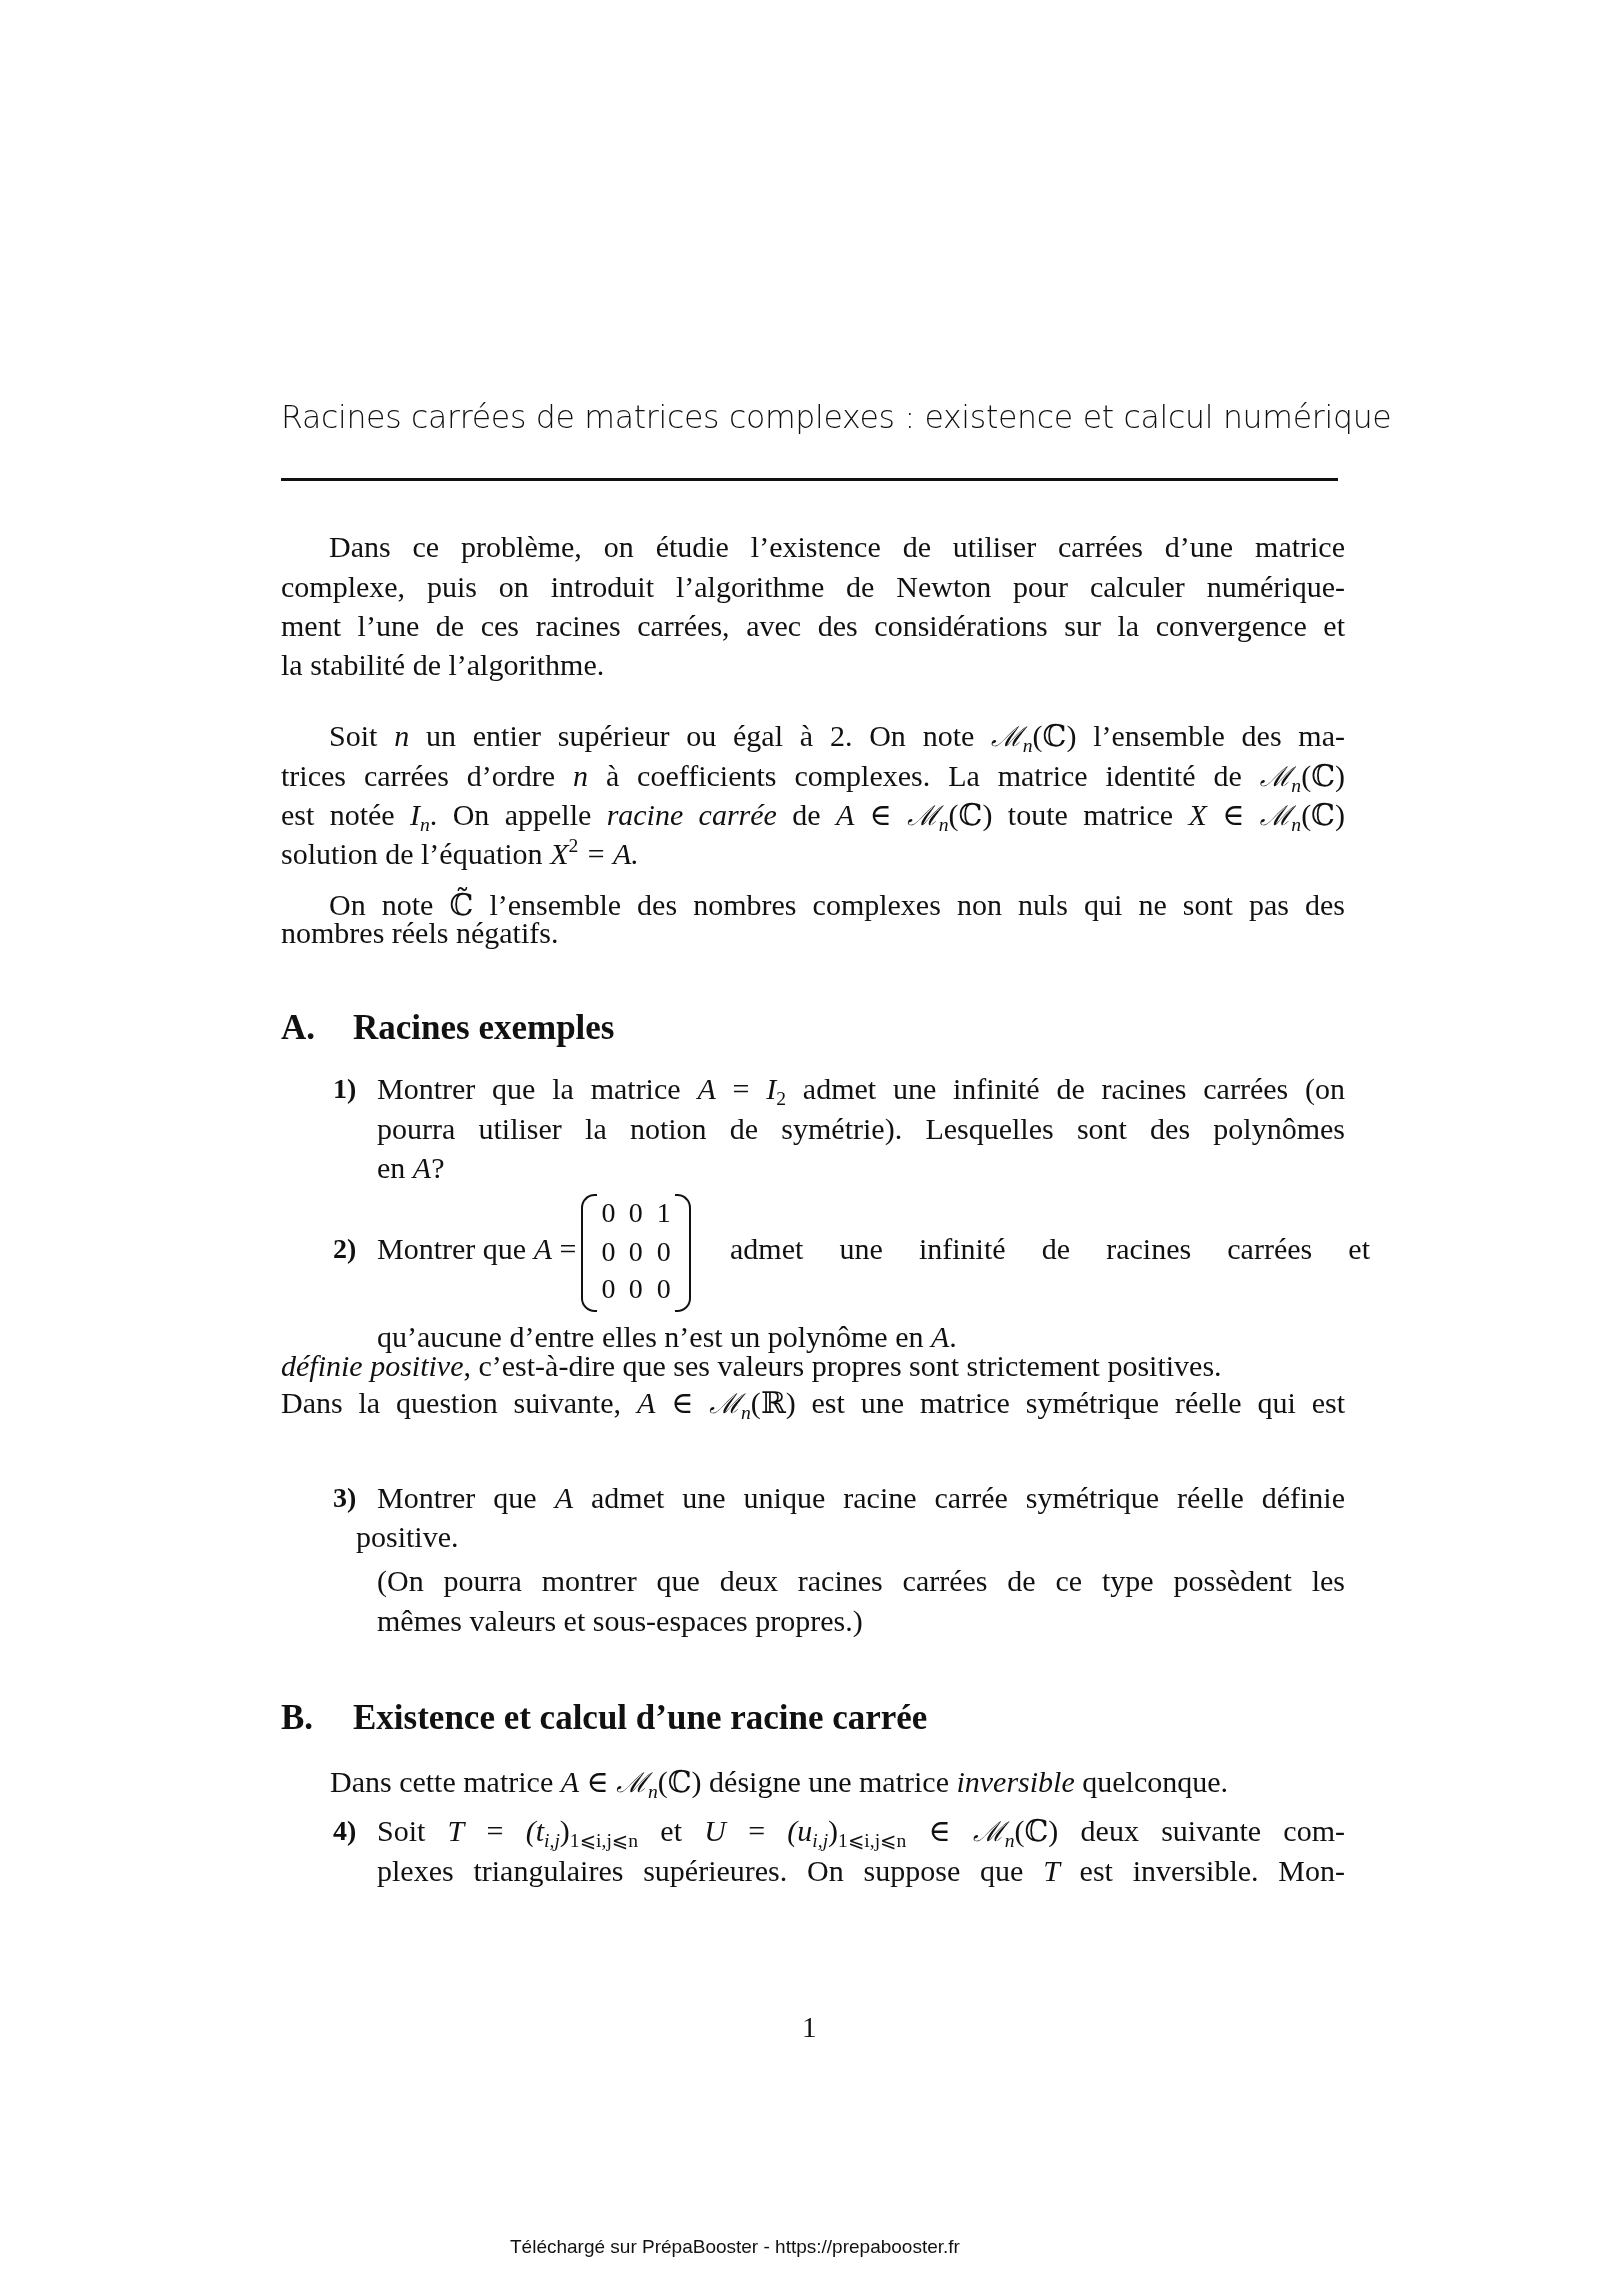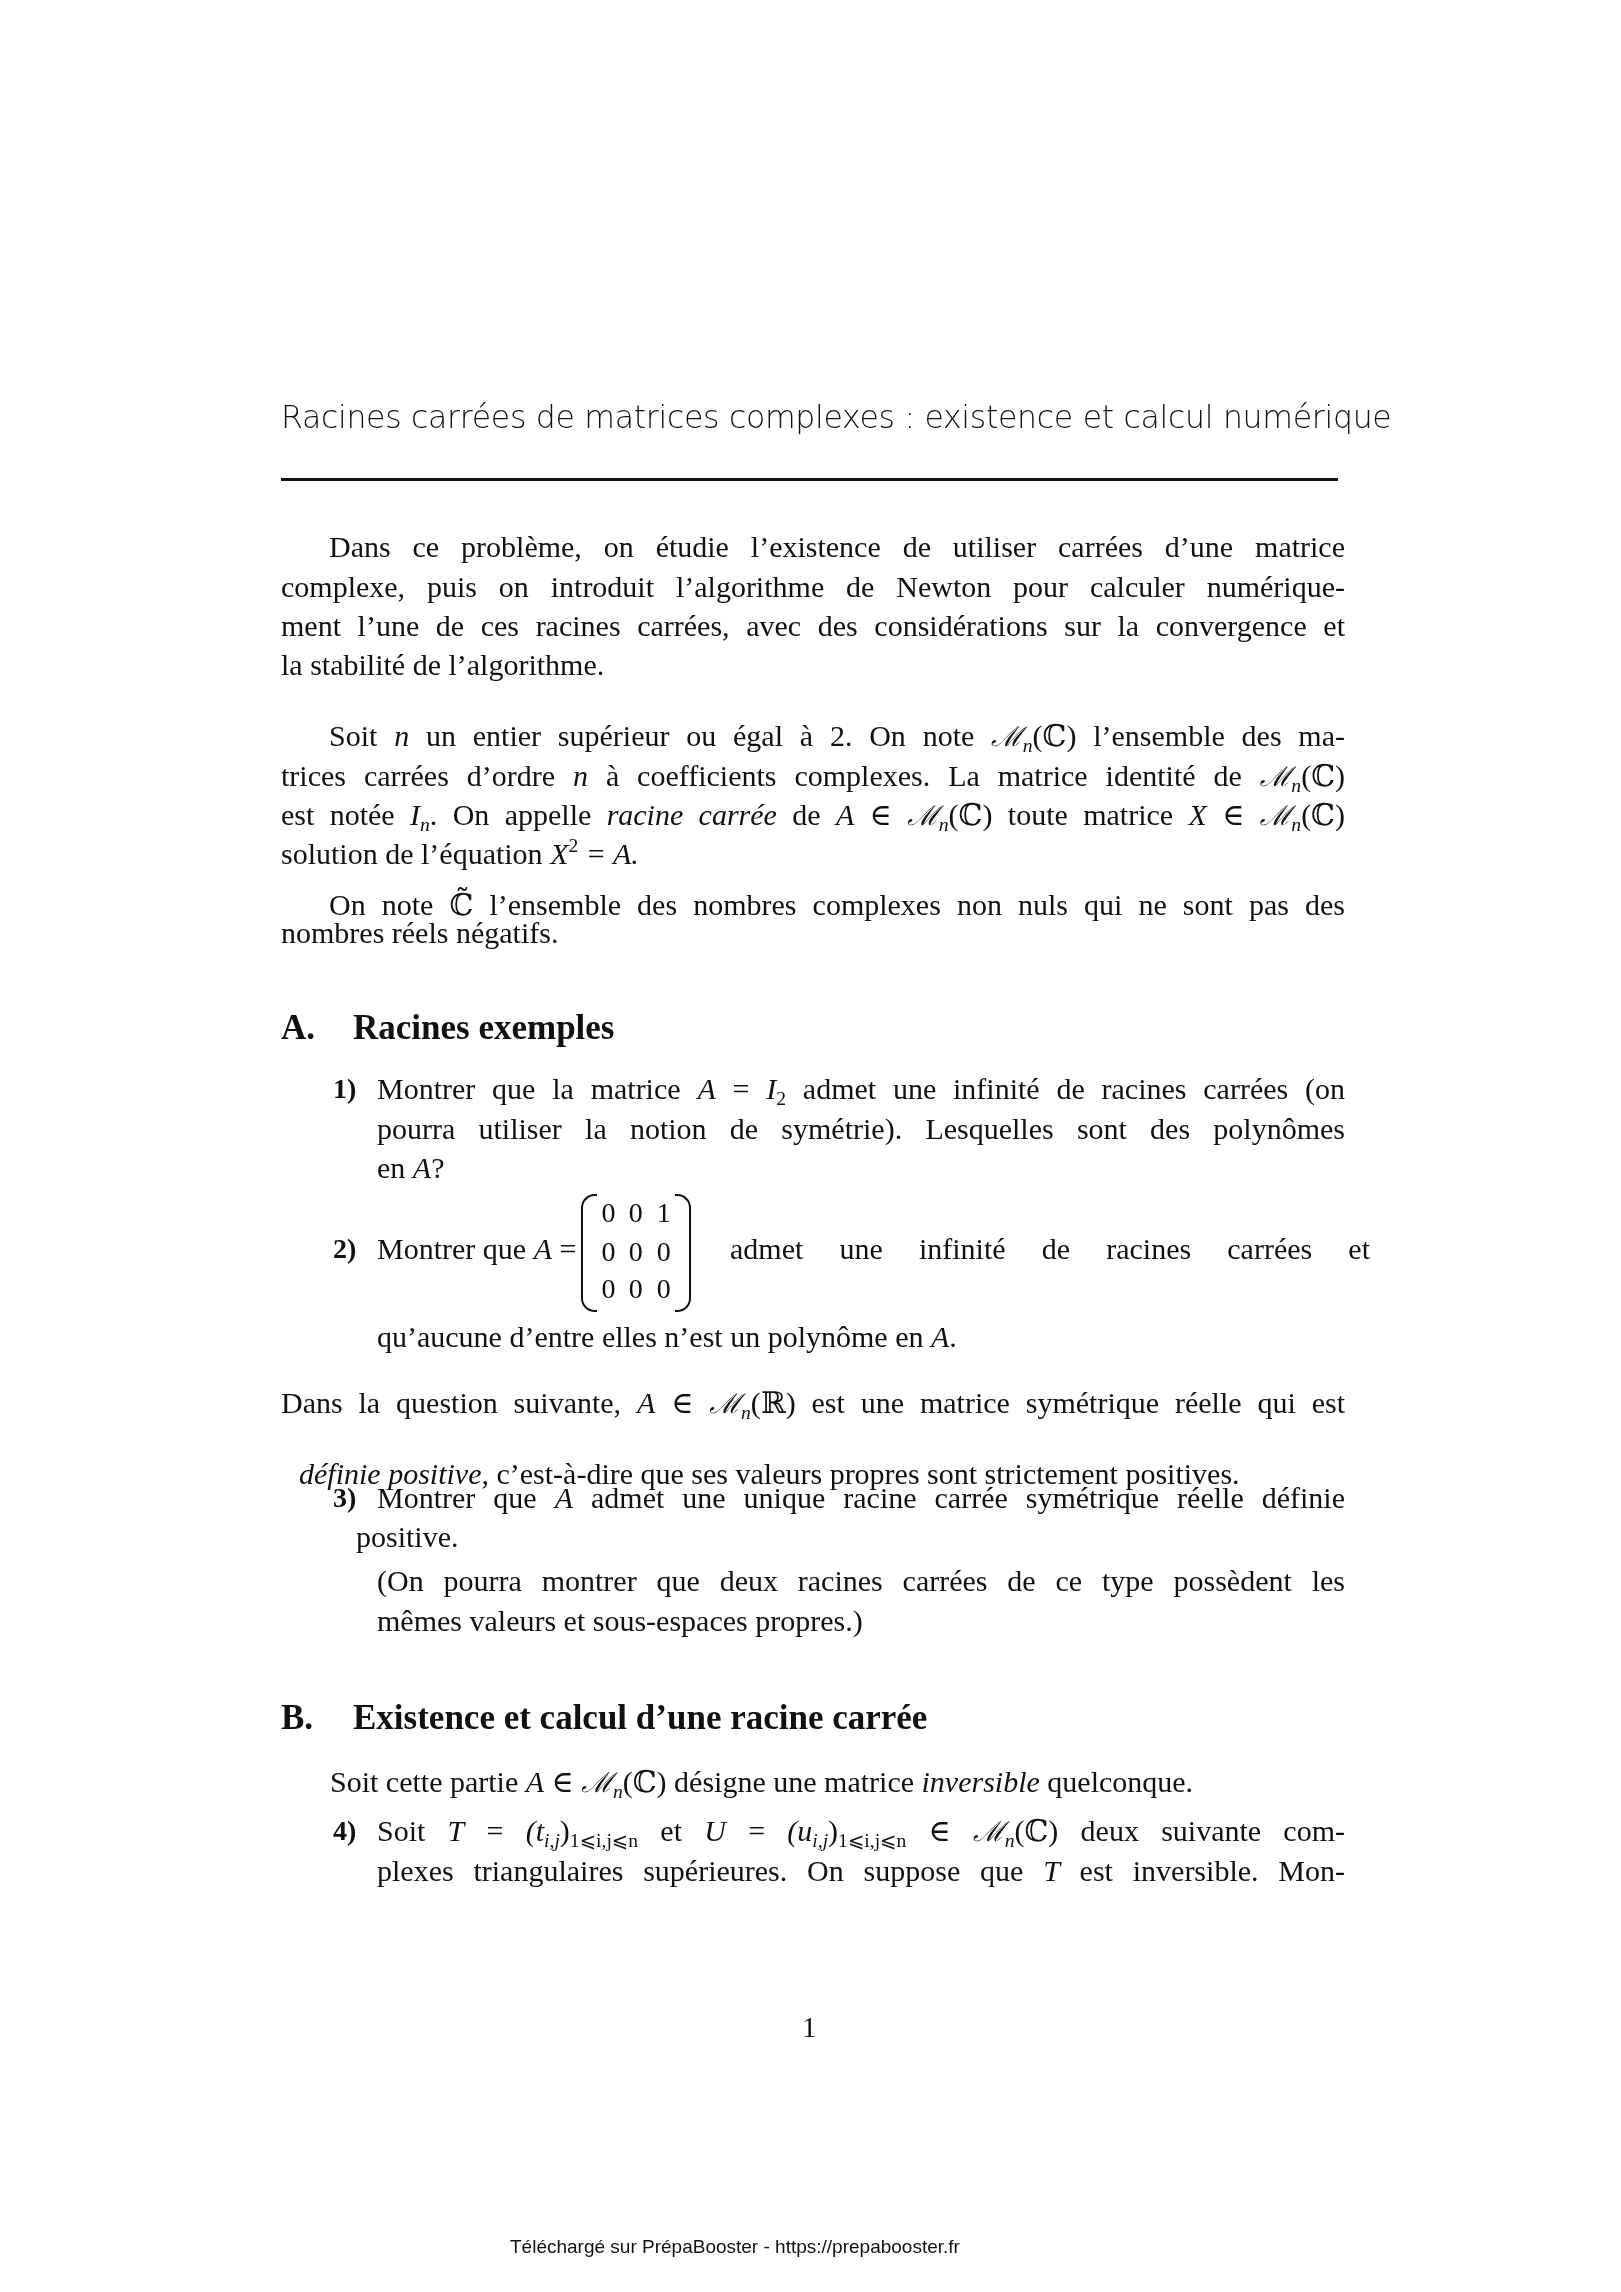--- a/index.html
+++ b/index.html
@@ -74,35 +74,35 @@
     <div class="cell" style="left:15.7px; top:76px;">0</div>
     <div class="cell" style="left:43px; top:76px;">0</div>
     <div class="cell" style="left:71px; top:76px;">0</div>
   </div>
   <div class="line just" style="left:730px; width:640px; top:1229px;">admet une infinité de racines carrées et</div>
   <div class="line noj" style="left:377px; width:968px; top:1317px;"><span>qu’aucune d’entre elles n’est un polynôme en </span><i>A</i><span>.</span></div>
 </div>
 
 <div>
   <div class="line just" style="top:1383px;"><span>Dans la question suivante, </span><i>A</i><span> ∈ </span><span class="cal">ℳ</span><sub><i>n</i></sub><span>(ℝ)</span><span> est une matrice symétrique réelle qui est</span></div>
-  <div class="line noj" style="top:1454px;margin-left:18px;"><i>définie positive</i><span>, c’est-à-dire que ses valeurs propres sont strictement positives.</span></div>
+  <div class="line noj" style="top:1346px;"><i>définie positive</i><span>, c’est-à-dire que ses valeurs propres sont strictement positives.</span></div>
 </div>
 
 <div>
   <div class="num" style="left:333px; top:1478px;">3)</div>
   <div class="line just" style="left:377px; width:968px; top:1478px;"><span>Montrer que </span><i>A</i><span> admet une unique racine carrée symétrique réelle définie</span></div>
   <div class="line noj" style="left:356px; width:968px; top:1517px;">positive.</div>
   <div class="line just" style="left:377px; width:968px; top:1561px;">(On pourra montrer que deux racines carrées de ce type possèdent les</div>
   <div class="line noj" style="left:377px; width:968px; top:1601px;">mêmes valeurs et sous-espaces propres.)</div>
 </div>
 
 <div class="h2" style="left:281px; top:1696px;">B.</div>
 <div class="h2" style="left:353px; top:1696px;">Existence et calcul d’une racine carrée</div>
 
-<div class="line noj" style="left:330px; width:1015px; top:1762px;"><span>Soit cette partie </span><i>A</i><span> ∈ </span><span class="cal">ℳ</span><sub><i>n</i></sub><span>(ℂ)</span><span> désigne une matrice </span><i>inversible</i><span> quelconque.</span></div>
+<div class="line noj" style="left:330px; width:1015px; top:1762px;"><span>Dans cette matrice </span><i>A</i><span> ∈ </span><span class="cal">ℳ</span><sub><i>n</i></sub><span>(ℂ)</span><span> désigne une matrice </span><i>inversible</i><span> quelconque.</span></div>
 
 <div>
   <div class="num" style="left:333px; top:1811px;">4)</div>
   <div class="line just" style="left:377px; width:968px; top:1811px;"><span>Soit </span><i>T</i><span> = </span><i>(t</i><sub><i>i,j</i></sub><span>)</span><sub>1⩽i,j⩽n</sub><span> et </span><i>U</i><span> = </span><i>(u</i><sub><i>i,j</i></sub><span>)</span><sub>1⩽i,j⩽n</sub><span> ∈ </span><span class="cal">ℳ</span><sub><i>n</i></sub><span>(ℂ)</span><span> deux suivante com-</span></div>
   <div class="line just" style="left:377px; width:968px; top:1851px;"><span>plexes triangulaires supérieures. On suppose que </span><i>T</i><span> est inversible. Mon-</span></div>
 </div>
 
 <div class="abs pagenum">1</div>
 <div class="abs footer">Téléchargé sur PrépaBooster - https://prepabooster.fr</div>
 

